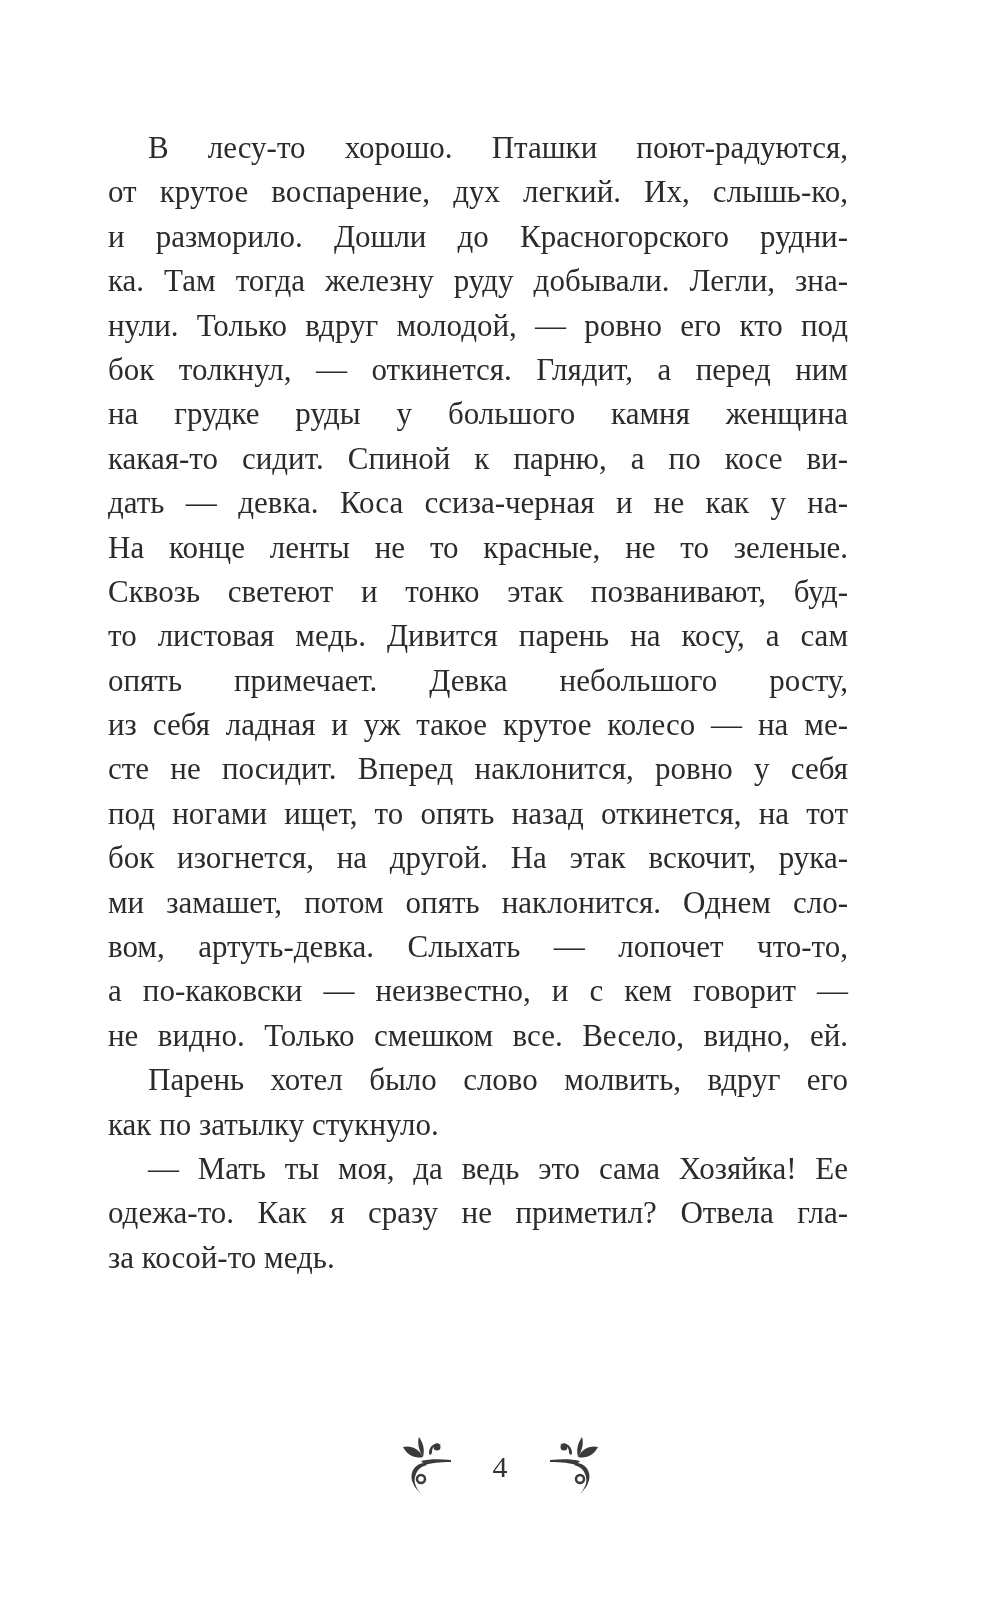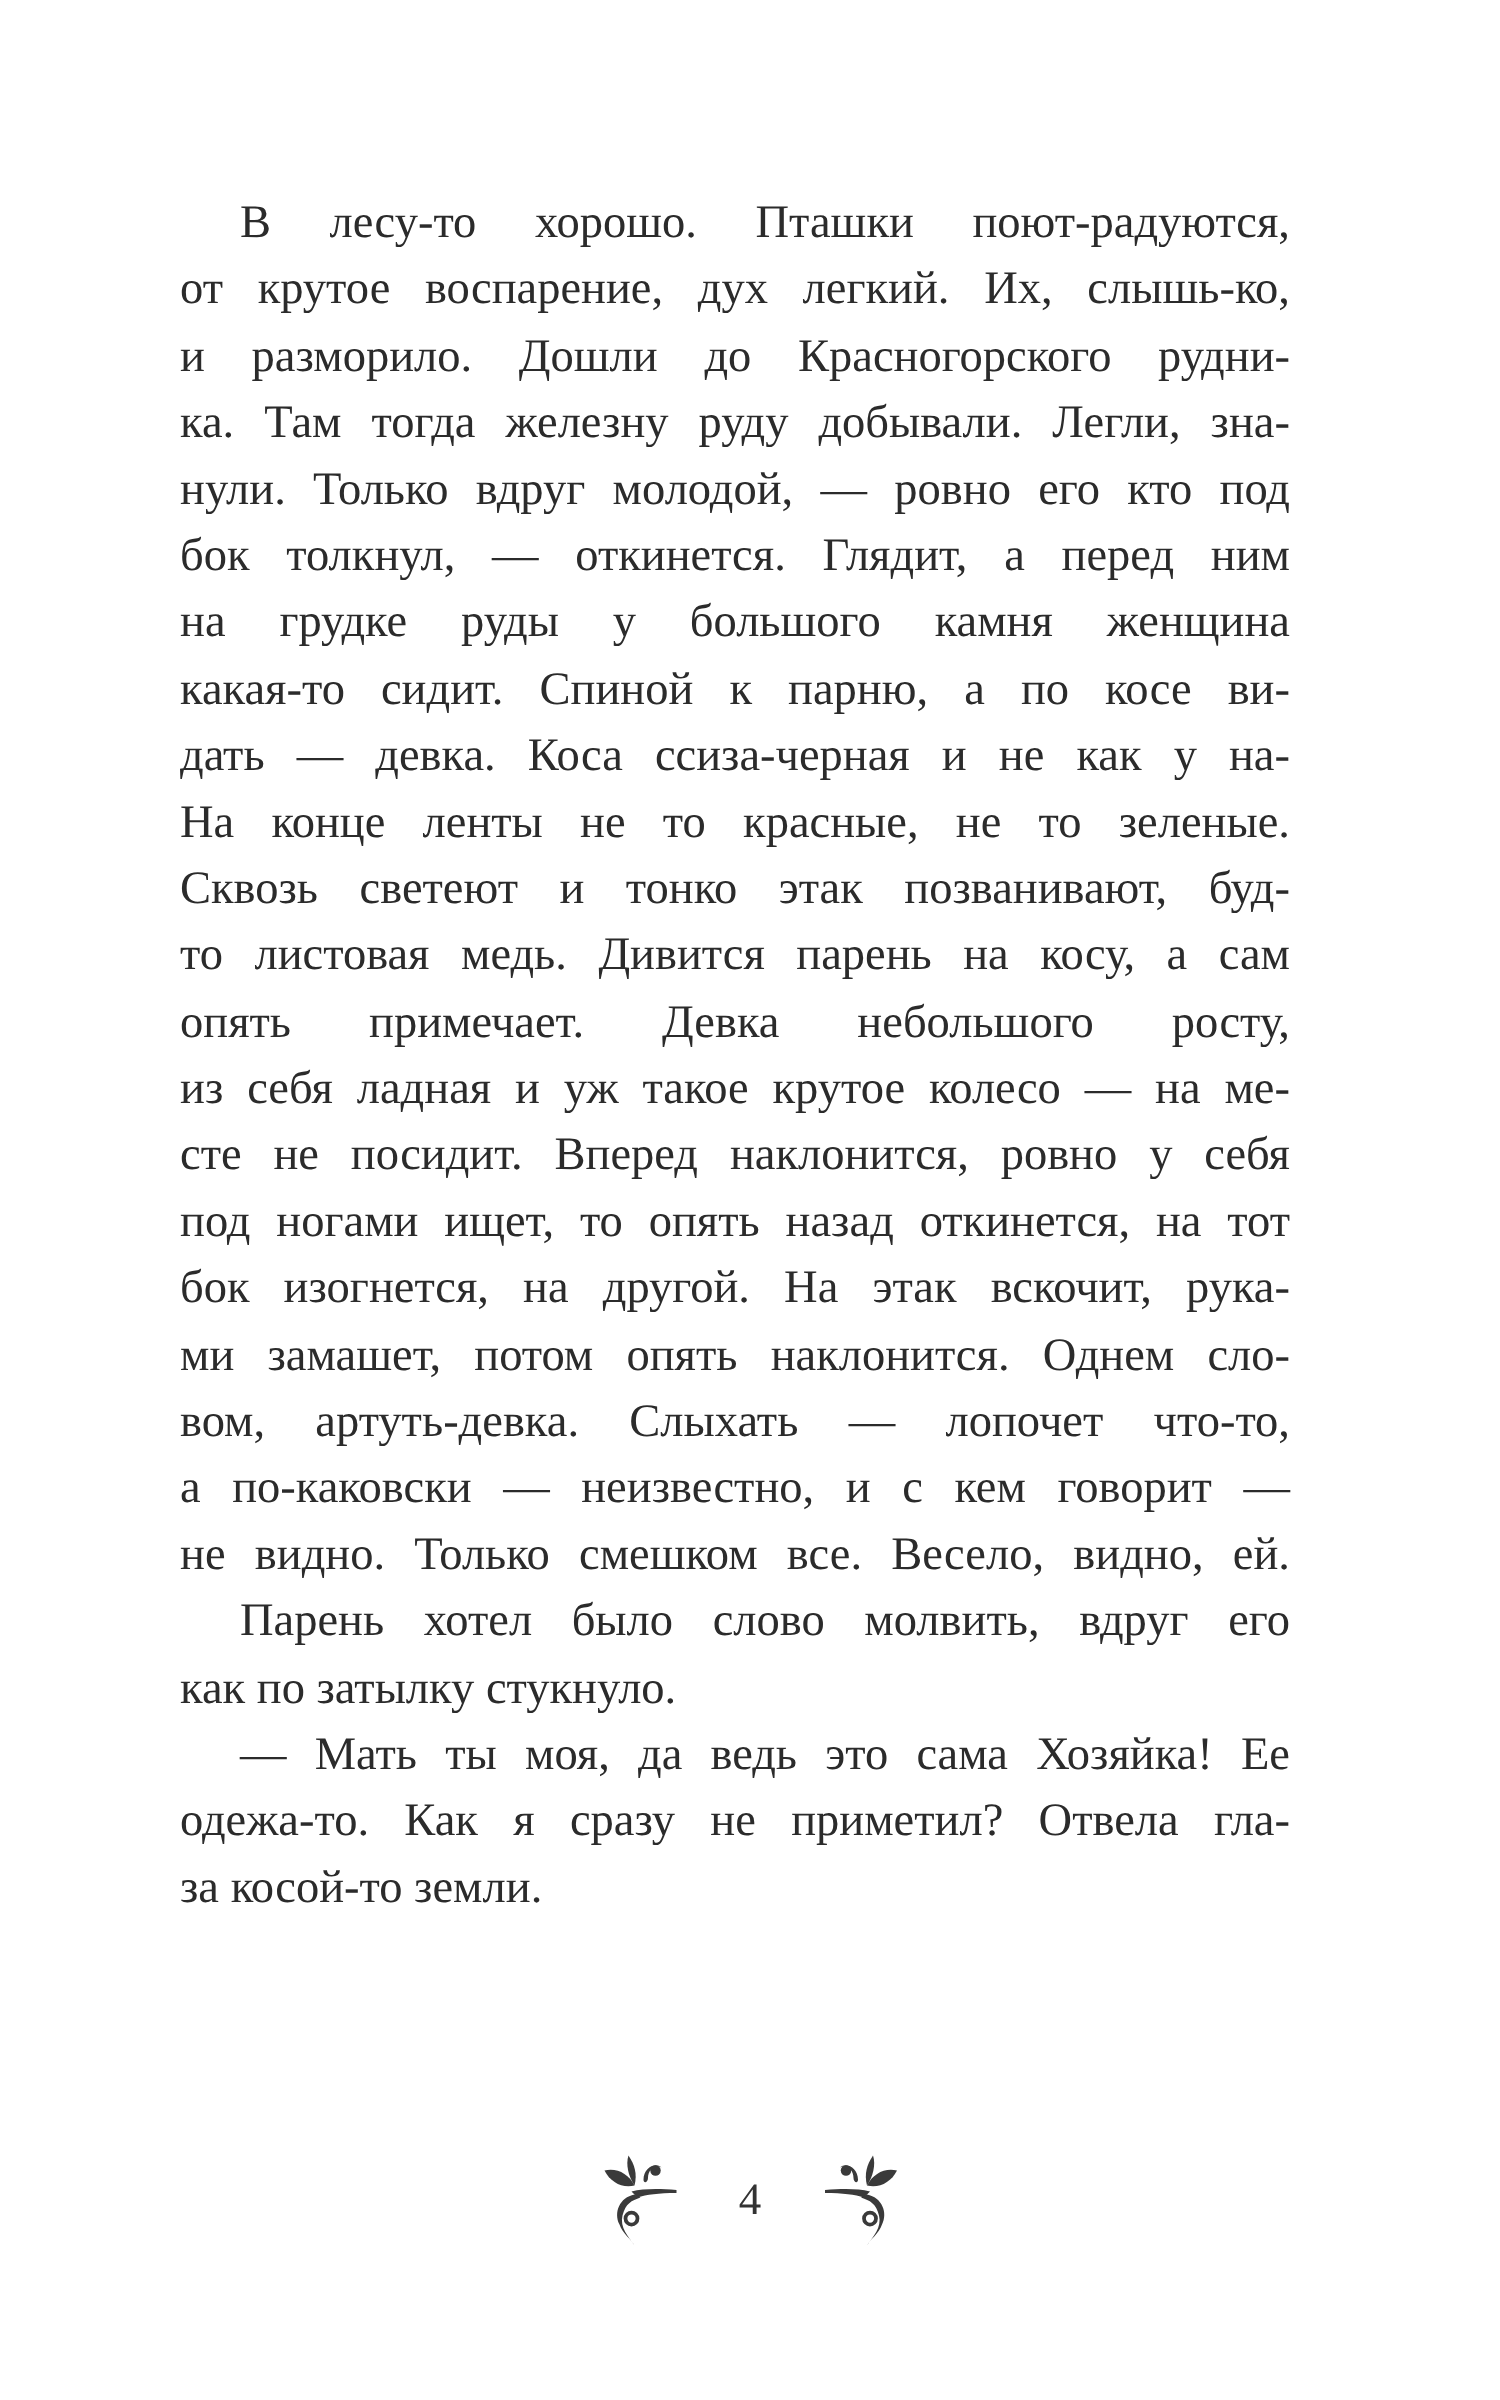--- a/index.html
+++ b/index.html
@@ -1,18 +1,18 @@
 <!DOCTYPE html>
 <html><head>
 <meta charset="utf-8">
 <style>
   html, body { margin: 0; padding: 0; background: #ffffff; }
   body { width: 1000px; height: 1600px; position: relative; overflow: hidden; }
   .page {
-    position: absolute; left: 120px; top: 126px; width: 740px;
+    position: absolute; left: 108px; top: 126px; width: 740px;
     font-family: "DejaVu Serif", "Liberation Serif", serif;
     font-size: 27px; color: #2b2b2b;
     letter-spacing: -0.6px;
   }
   .line {
     height: 44.4px; line-height: 44.4px;
     white-space: nowrap; overflow: visible;
     text-align: justify; text-align-last: justify;
     font-family: "Liberation Serif", "DejaVu Serif", serif;
     font-size: 31px; letter-spacing: 0px;
@@ -56,21 +56,21 @@
     <div class="line">а по-каковски — неизвестно, и с кем говорит —</div>
     <div class="line">не видно. Только смешком все. Весело, видно, ей.</div>
   </div>
   <div class="paragraph">
     <div class="line indent">Парень хотел было слово молвить, вдруг его</div>
     <div class="line last">как по затылку стукнуло.</div>
   </div>
   <div class="paragraph">
     <div class="line indent">— Мать ты моя, да ведь это сама Хозяйка! Ее</div>
     <div class="line">одежа-то. Как я сразу не приметил? Отвела гла-</div>
-    <div class="line last">за косой-то земли.</div>
+    <div class="line last">за косой-то медь.</div>
   </div>
 </div>
 
 <div class="folio">
   <svg class="ornament" viewBox="0 0 56 64">
     <g fill="#3a3a3a">
 
       <path d="M4 12 C12 10 20 14 24 22 C16 24 8 20 4 12 Z"></path>
       <path d="M20 2 C24 8 26 14 24 22 C20 16 18 8 20 2 Z"></path>
 

